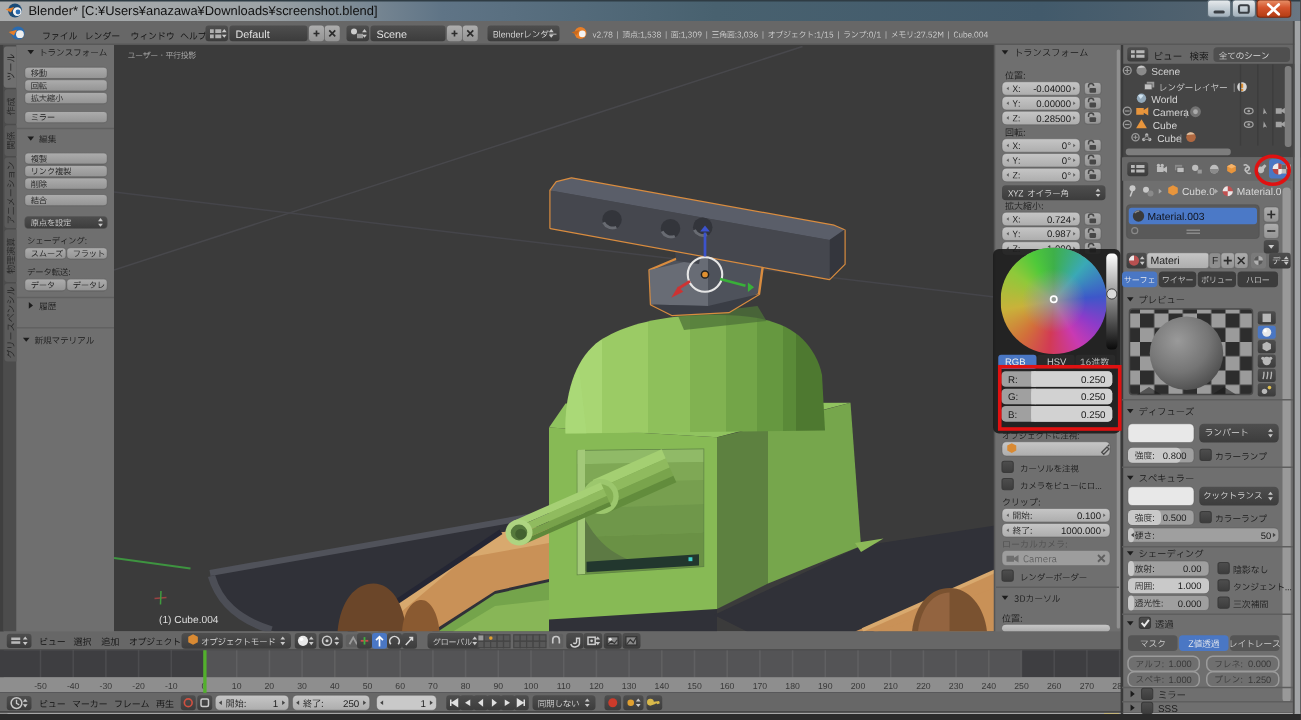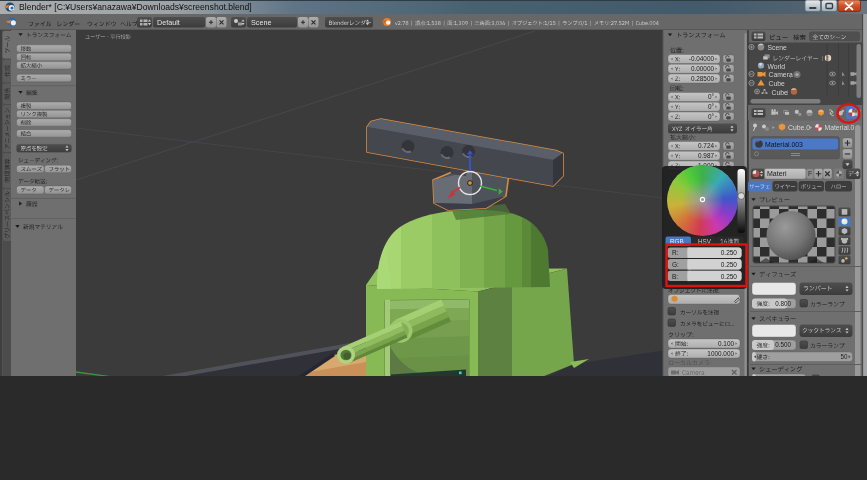--- a/index.html
+++ b/index.html
@@ -1,15 +1,15 @@
 <!DOCTYPE html>
 <html><head><meta charset="utf-8">
 <style>
 html,body{margin:0;padding:0;background:#2a2a2a;}
-#root{position:relative;width:867px;height:376px;overflow:hidden;font-family:"Liberation Sans",sans-serif;}
+#root{position:relative;width:867px;height:476px;overflow:hidden;font-family:"Liberation Sans",sans-serif;}
 </style></head>
 <body>
 <div id="root">
 <svg width="867" height="480" viewBox="0 0 867 480" xmlns="http://www.w3.org/2000/svg">
 <defs>
 <linearGradient id="title" x1="0" y1="0" x2="1" y2="0">
  <stop offset="0" stop-color="#abadae"></stop>
           <stop offset="0.2" stop-color="#9da3a6"></stop>
  <stop offset="0.34" stop-color="#5f7486"></stop>
           <stop offset="0.55" stop-color="#48616f"></stop>

